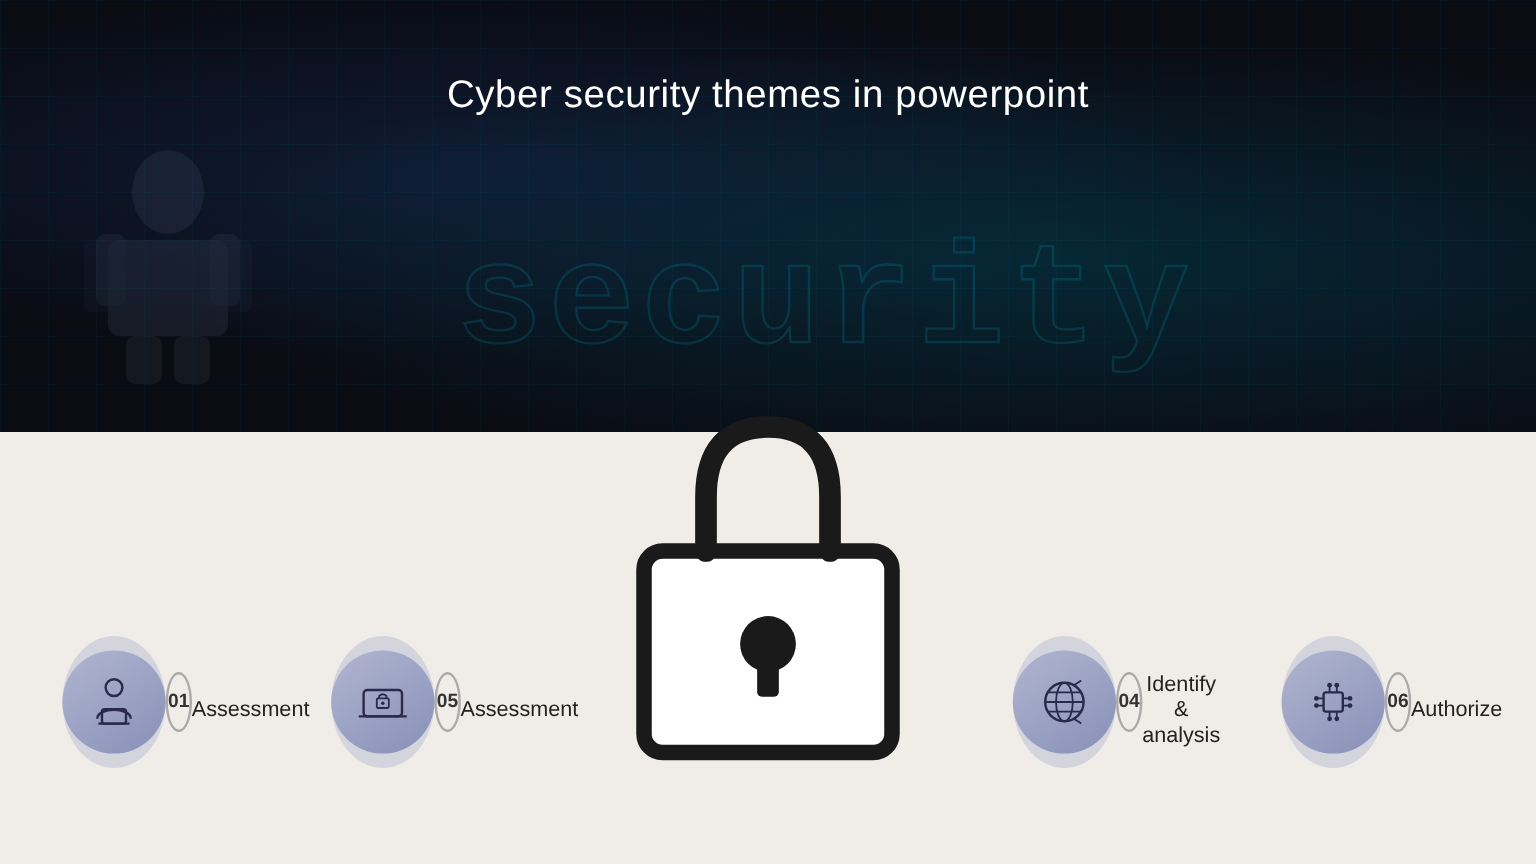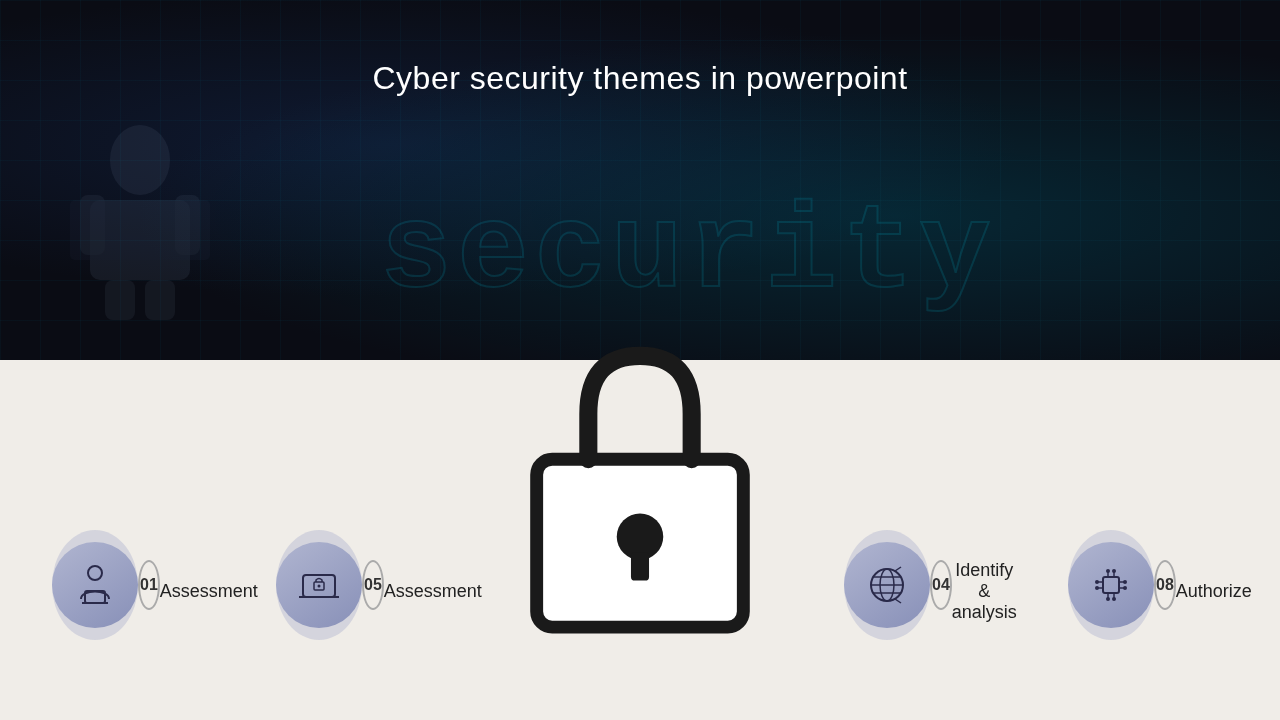--- a/index.html
+++ b/index.html
@@ -311,19 +311,19 @@
             <circle cx="38" cy="21" r="2" fill="#2a2a4a"></circle>
             <circle cx="38" cy="27" r="2" fill="#2a2a4a"></circle>
             <circle cx="21" cy="10" r="2" fill="#2a2a4a"></circle>
             <circle cx="27" cy="10" r="2" fill="#2a2a4a"></circle>
             <circle cx="21" cy="38" r="2" fill="#2a2a4a"></circle>
             <circle cx="27" cy="38" r="2" fill="#2a2a4a"></circle>
           </svg>
         </div>
       </div>
       <div class="connector"></div>
-      <div class="number-badge">08</div>
+      <div class="number-badge">06</div>
       <div class="item-label">Authorize</div>
     </div>
 
   </div>
 
 </div>
 
 </body></html>

